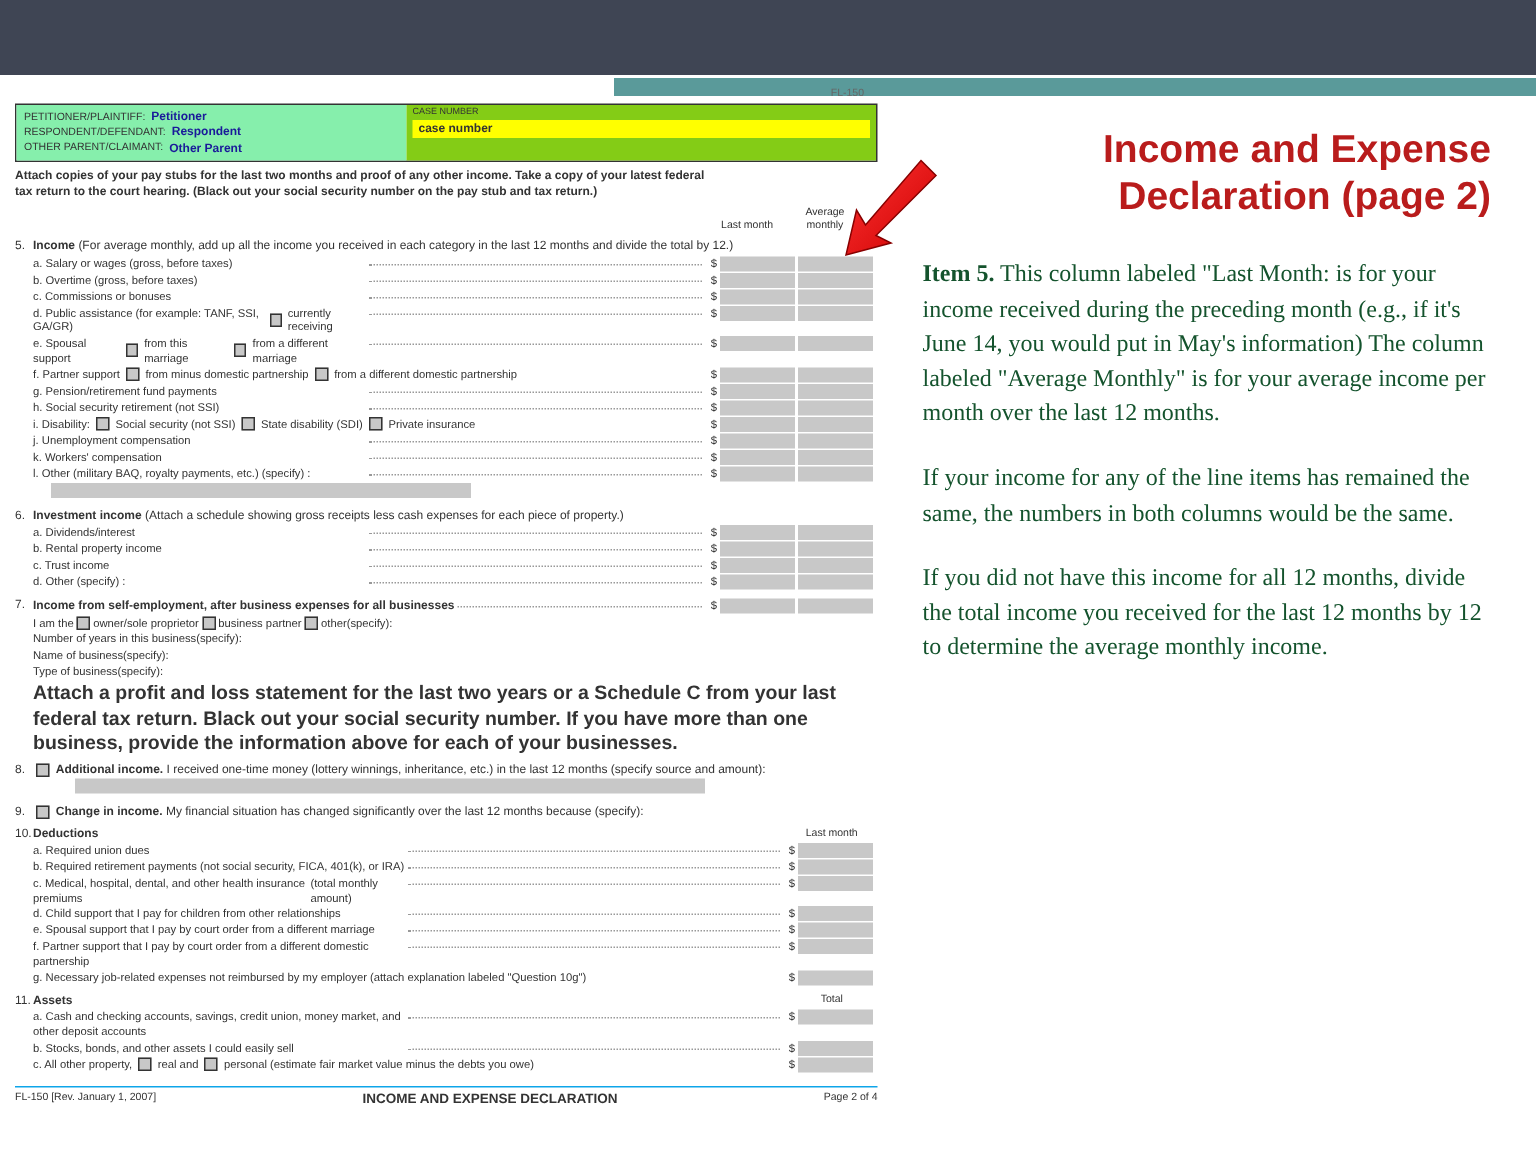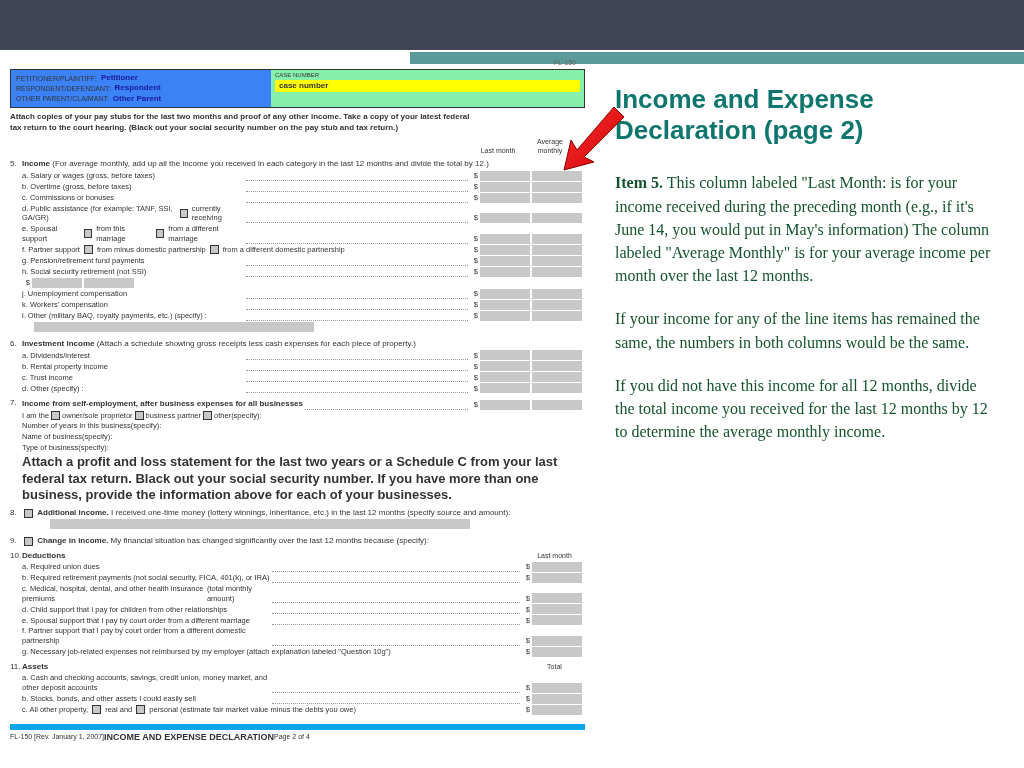--- a/index.html
+++ b/index.html
@@ -3,51 +3,51 @@
 <meta charset="utf-8">
 <style>
 *{margin:0;padding:0;box-sizing:border-box}
 body{width:1024px;height:768px;font-family:Arial,Helvetica,sans-serif;background:#fff;overflow:hidden}
 .topbar{height:50px;background:#3f4554;width:100%}
 .teal-strip{height:12px;background:linear-gradient(to right,transparent 0%,transparent 40%,#5a9a9a 40%,#5a9a9a 100%);margin-top:2px}
 .content{display:flex;padding:0}
 .form-side{width:595px;padding:5px 10px;font-size:8px;color:#333;line-height:1.3}
 .info-side{width:429px;padding:20px 30px 20px 20px}
 .header-box{border:1px solid #333;display:flex;margin-bottom:4px;position:relative}
-.hb-left{width:260px;background:#3b82f6;padding:3px 5px}
+.hb-left{width:260px;background:#86efac;padding:3px 5px}
 .hb-right{flex:1;display:flex;flex-direction:column}
 .hb-row{display:flex;align-items:center;gap:4px;font-size:7px}
 .hb-label{color:#333}
 .hb-val{color:#1a1a9a;font-weight:bold;font-size:8px}
-.case-box{background:#86efac;flex:1;padding:2px 4px;font-size:6px}
+.case-box{background:#84cc16;flex:1;padding:2px 4px;font-size:6px}
 .case-num{background:#ffff00;padding:1px 4px;font-weight:bold;font-size:8px;color:#333}
 .form-code{position:absolute;top:-12px;right:8px;font-size:7px;color:#666}
 .arrow{position:absolute;right:35px;top:32px;width:0;height:0;z-index:5}
 .arrow svg{width:80px;height:70px}
 .instruction{font-size:8px;font-weight:bold;margin:4px 0}
 .instruction .ital{font-weight:bold}
 .section{margin:4px 0}
 .sec-num{display:inline-block;width:12px;vertical-align:top;font-size:8px}
 .sec-body{display:inline-block;width:560px;vertical-align:top}
 .sec-title{font-weight:bold;font-size:8px}
 .sec-ital{font-weight:normal}
 .cols-header{text-align:right;font-size:7px;margin-right:10px}
 .cols-header span{display:inline-block;width:50px;text-align:center}
-.line-item{display:flex;align-items:flex-end;font-size:7.5px;margin:1px 0}
+.line-item{display:flex;align-items:flex-start;font-size:7.5px;margin:1px 0}
 .li-label{flex:1;display:flex;align-items:center;gap:2px}
 .li-dots{flex:1;border-bottom:1px dotted #999;margin:0 2px;height:6px}
 .li-dollar{width:8px;text-align:right}
 .li-box{width:50px;height:10px;background:#c8c8c8;margin-left:2px}
 .li-box.single{width:50px}
 .chk{display:inline-block;width:9px;height:9px;border:1px solid #333;background:#c8c8c8;vertical-align:middle;margin:0 2px}
 .gray-fill{background:#c8c8c8;height:10px;display:inline-block}
-.info-title{font-family:'Trebuchet MS',sans-serif;font-size:26px;font-weight:bold;color:#0f766e;text-align:left;margin-bottom:25px;line-height:1.2}
+.info-title{font-family:'Trebuchet MS',sans-serif;font-size:26px;font-weight:bold;color:#b91c1c;text-align:right;margin-bottom:25px;line-height:1.2}
 .info-para{font-family:Georgia,'Times New Roman',serif;font-size:16px;color:#14532d;line-height:1.45;margin-bottom:20px}
 .info-para b{font-weight:bold}
-.footer-line{border-top:6px solid #0ea5e9;margin-top:8px;padding-top:2px;display:flex;font-size:7px}
+.footer-line{border-top:1px solid #0ea5e9;margin-top:8px;padding-top:2px;display:flex;justify-content:space-between;font-size:7px}
 .footer-title{font-weight:bold;font-size:9px}
 </style>
 </head>
 <body>
 
 <div class="topbar"></div>
 <div class="teal-strip"></div>
 
 <div class="content">
 <div class="form-side">
@@ -166,20 +166,29 @@
             <span class="li-box"></span>
           </div>
 <div class="line-item">
             <span class="li-label">h.  Social security retirement (not SSI)</span>
             <span class="li-dots"></span>
             <span class="li-dollar">$</span>
             <span class="li-box"></span>
             <span class="li-box"></span>
           </div>
 <div class="line-item">
+            <span class="li-label">
+              <span>i.  Disability:</span> 
+              <span class="chk"></span> 
+              <span>Social security (not SSI)</span> 
+              <span class="chk"></span> 
+              <span>State disability (SDI)</span> 
+              <span class="chk"></span> 
+              <span>Private insurance</span>
+            </span>
             <span class="li-dollar">$</span>
             <span class="li-box"></span>
             <span class="li-box"></span>
           </div>
 <div class="line-item">
             <span class="li-label">j.  Unemployment compensation</span>
             <span class="li-dots"></span>
             <span class="li-dollar">$</span>
             <span class="li-box"></span>
             <span class="li-box"></span>

